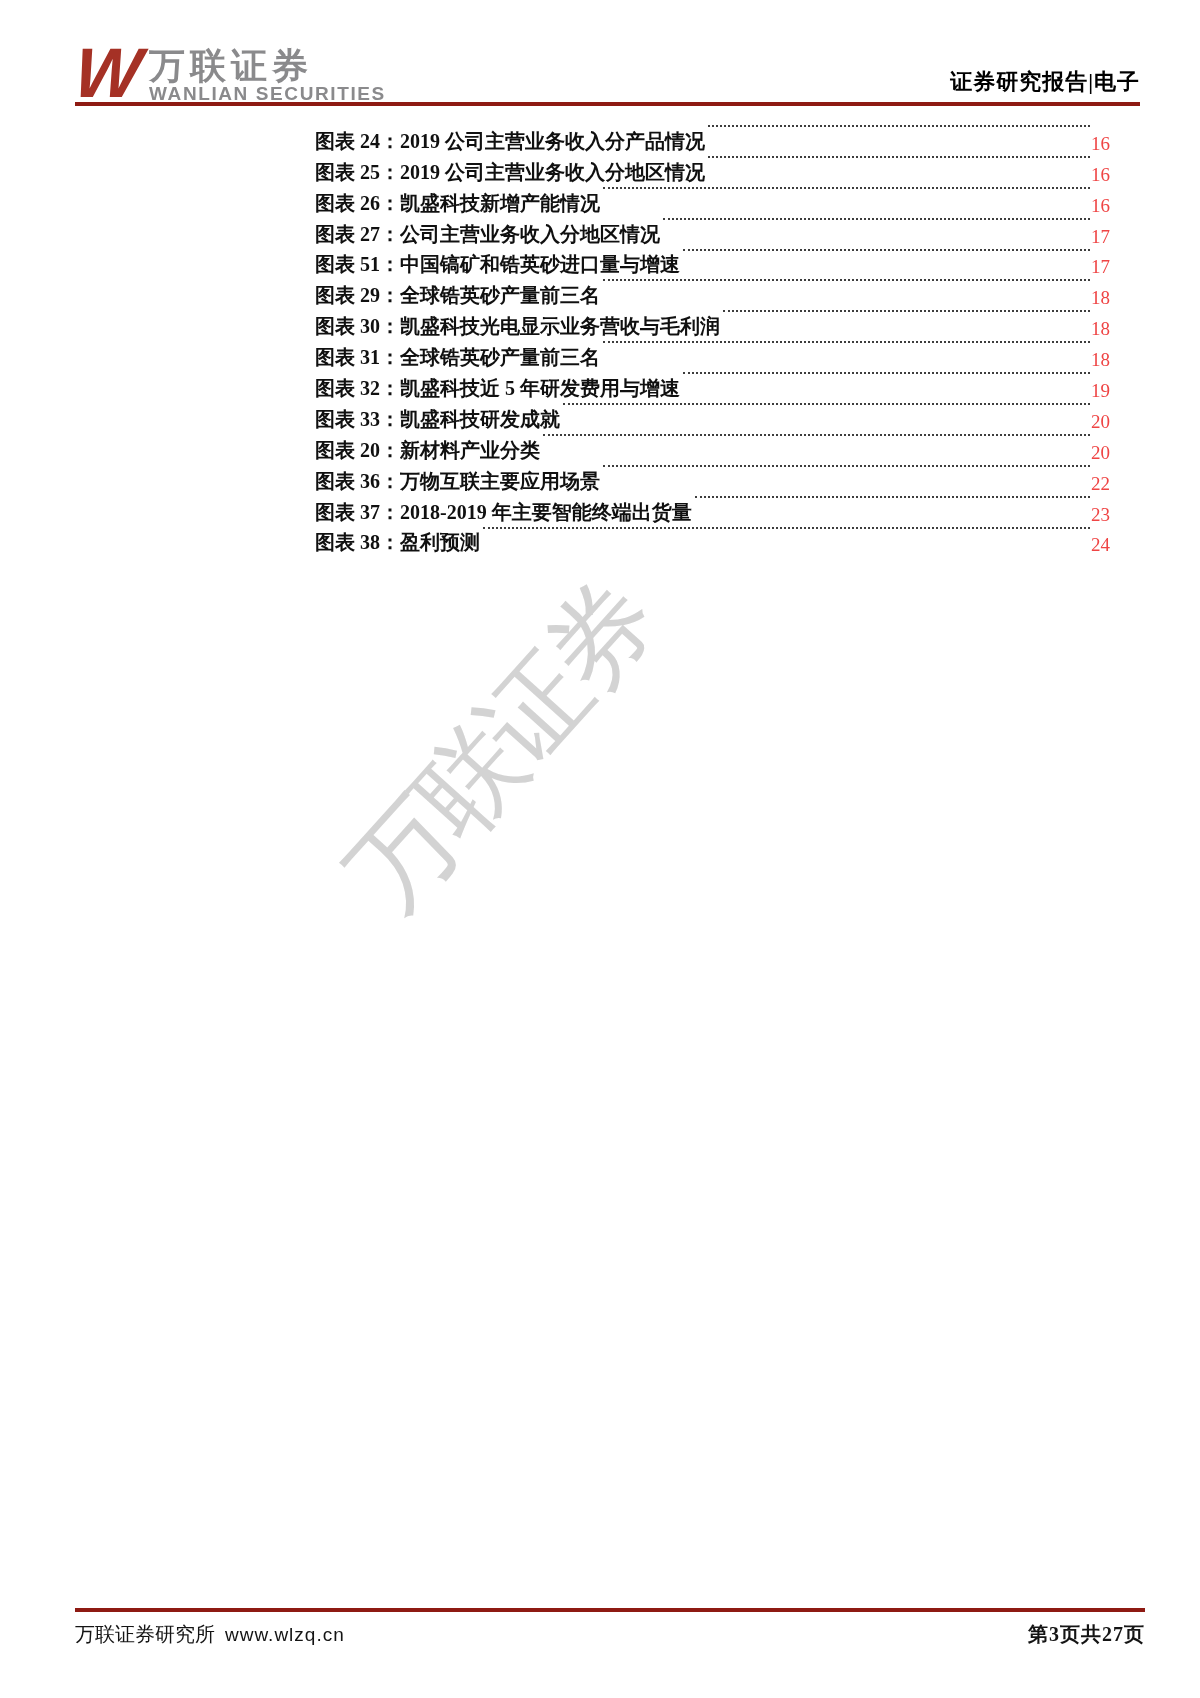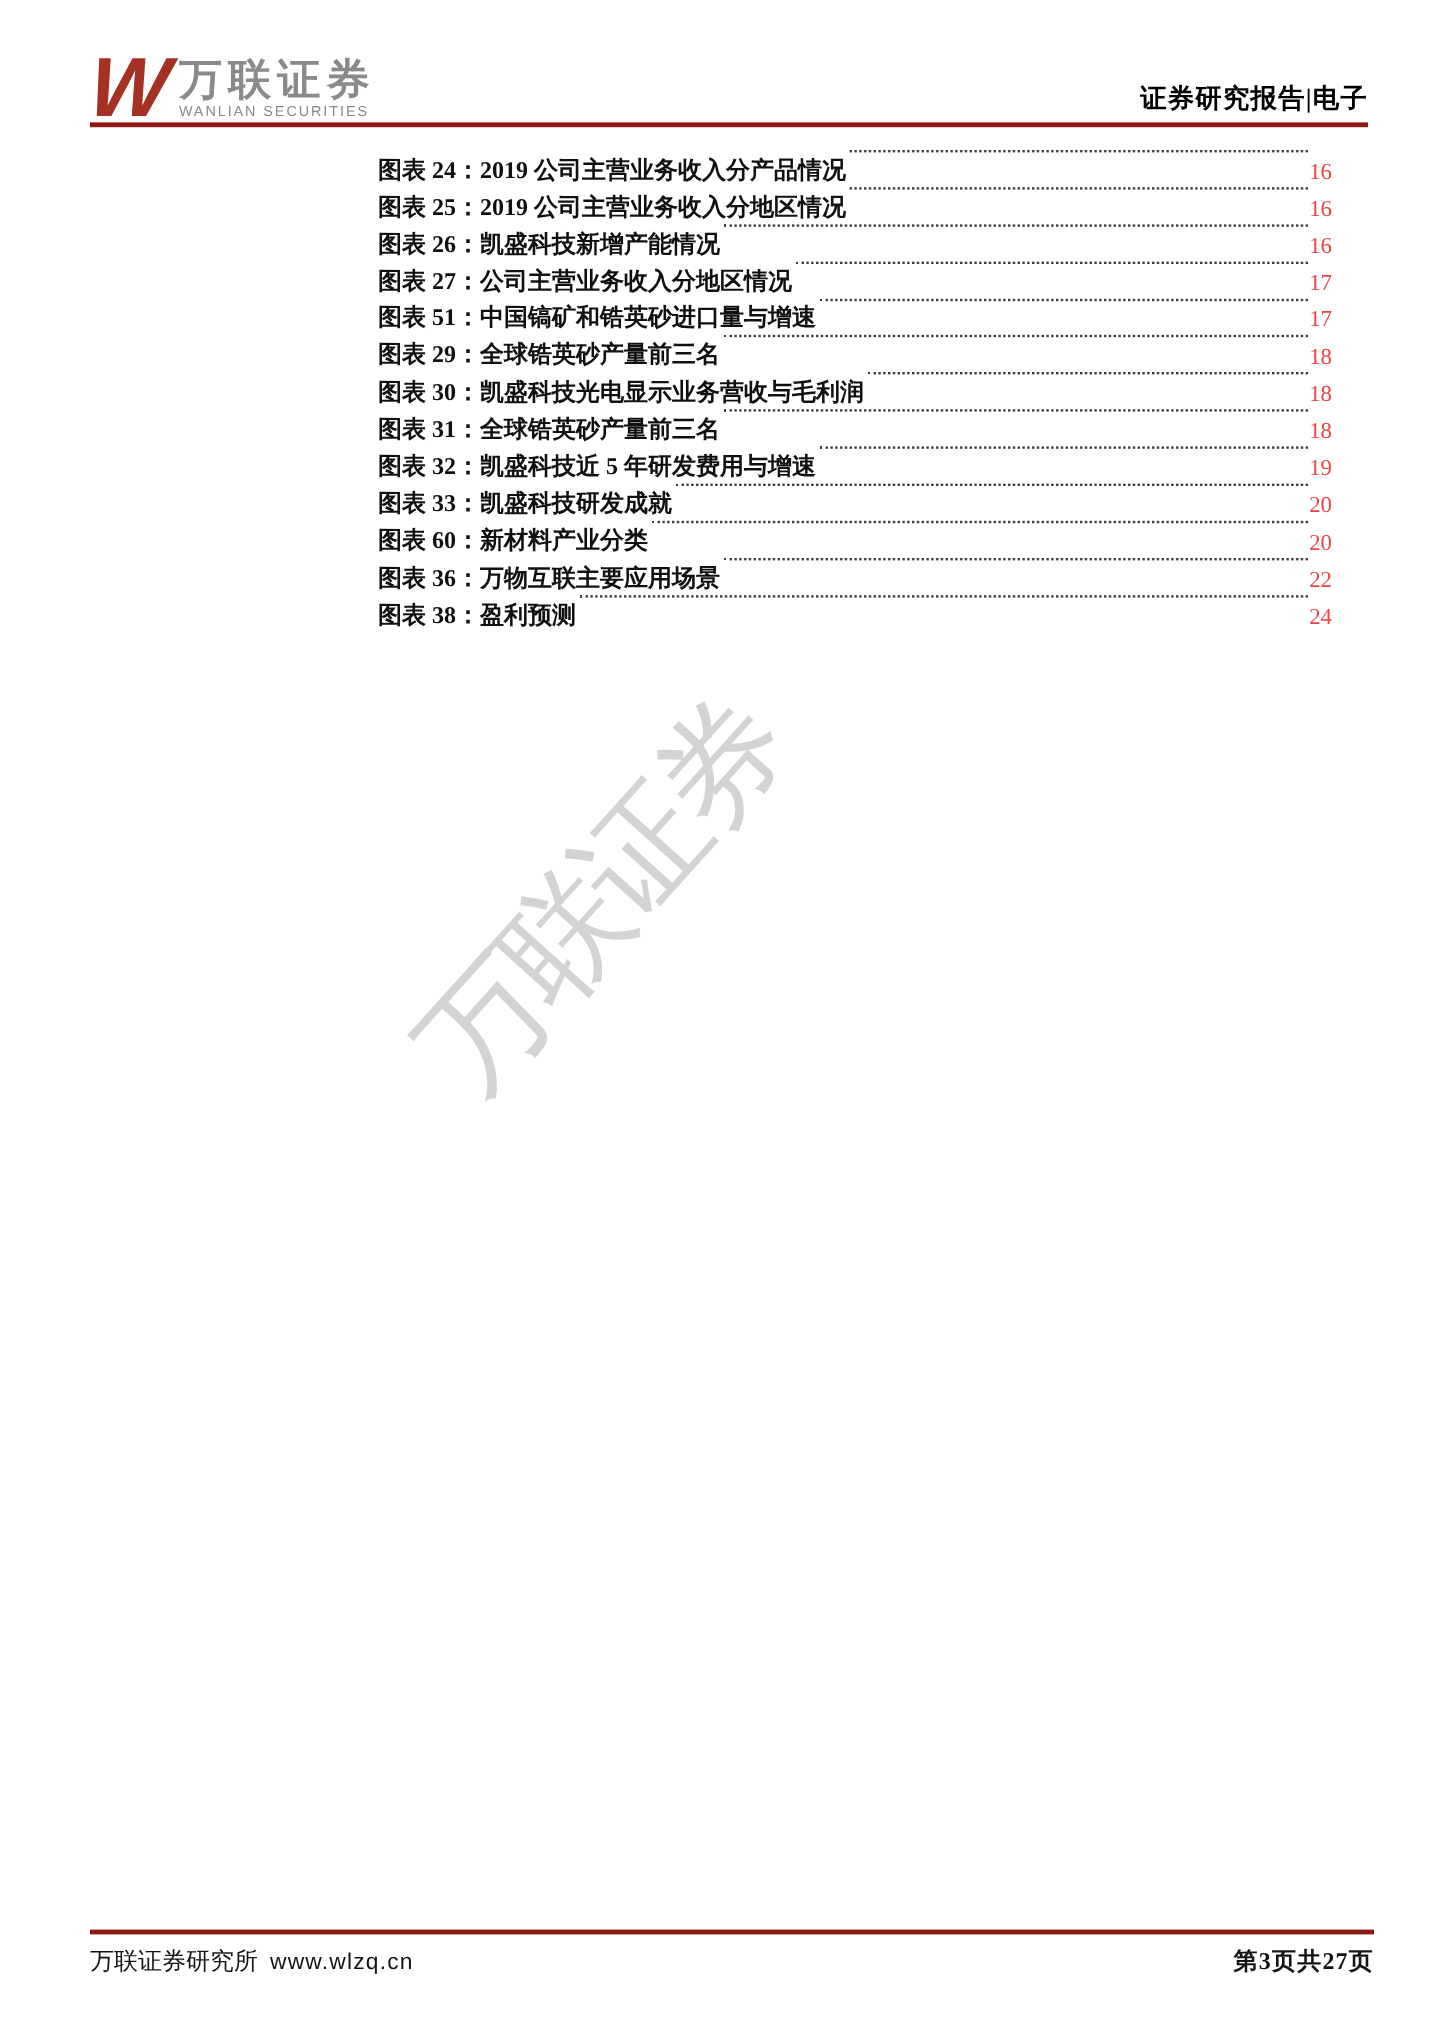--- a/index.html
+++ b/index.html
@@ -28,21 +28,21 @@
     color:var(--logo-red);transform:skewX(-6deg);letter-spacing:-4px;
   }
   .logo-text{display:flex;flex-direction:column;padding-top:2px;}
   .logo-cn{
     font-family:"Liberation Sans","DejaVu Sans",sans-serif;
     font-size:36px;line-height:40px;font-weight:bold;
     color:var(--logo-gray);letter-spacing:5px;
   }
   .logo-en{
     font-family:"Liberation Sans","DejaVu Sans",sans-serif;
-    font-size:12px;line-height:15px;font-weight:normal;
+    font-size:19px;line-height:15px;font-weight:bold;
     color:var(--logo-gray);letter-spacing:1.6px;
   }
   .report-tag{
     font-size:22px;font-weight:bold;color:#000;padding-bottom:5px;
     letter-spacing:1px;
   }
   
   .toc{position:absolute;left:315px;top:124px;width:795px;}
   .toc-row{
     display:flex;align-items:flex-end;height:30.9px;
@@ -147,30 +147,36 @@
       <span class="toc-dots"></span>
       <span class="toc-page">19</span>
     </div>
     <div class="toc-row">
       <span class="toc-label">图表 33：</span>
       <span class="toc-title">凯盛科技研发成就</span>
       <span class="toc-dots"></span>
       <span class="toc-page">20</span>
     </div>
     <div class="toc-row">
-      <span class="toc-label">图表 60：</span>
+      <span class="toc-label">图表 20：</span>
       <span class="toc-title">新材料产业分类</span>
       <span class="toc-dots"></span>
       <span class="toc-page">20</span>
     </div>
     <div class="toc-row">
       <span class="toc-label">图表 36：</span>
       <span class="toc-title">万物互联主要应用场景</span>
       <span class="toc-dots"></span>
       <span class="toc-page">22</span>
+    </div>
+    <div class="toc-row">
+      <span class="toc-label">图表 37：</span>
+      <span class="toc-title">2018-2019 年主要智能终端出货量</span>
+      <span class="toc-dots"></span>
+      <span class="toc-page">23</span>
     </div>
     <div class="toc-row">
       <span class="toc-label">图表 38：</span>
       <span class="toc-title">盈利预测</span>
       <span class="toc-dots"></span>
       <span class="toc-page">24</span>
     </div>
 </div>
 
 <div class="watermark">万联证券</div>

